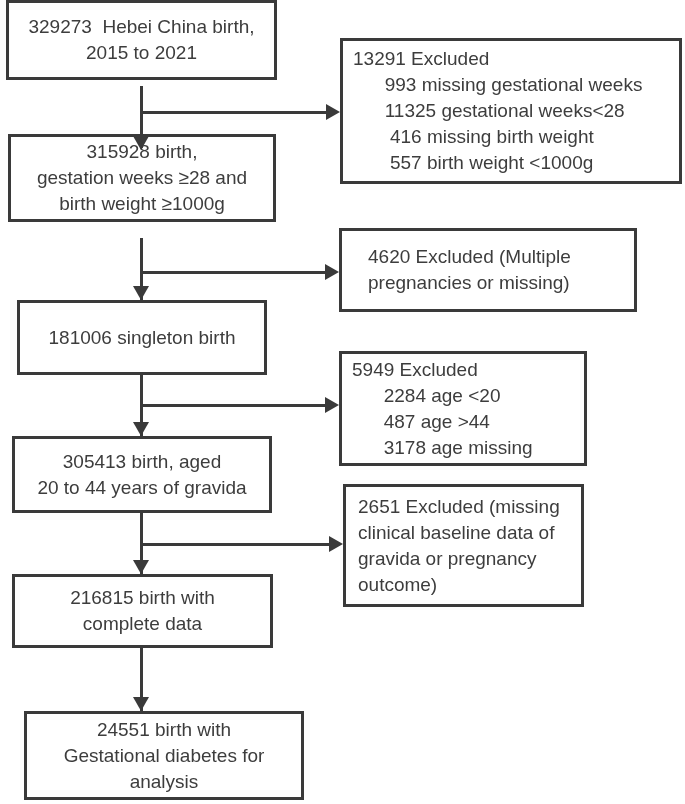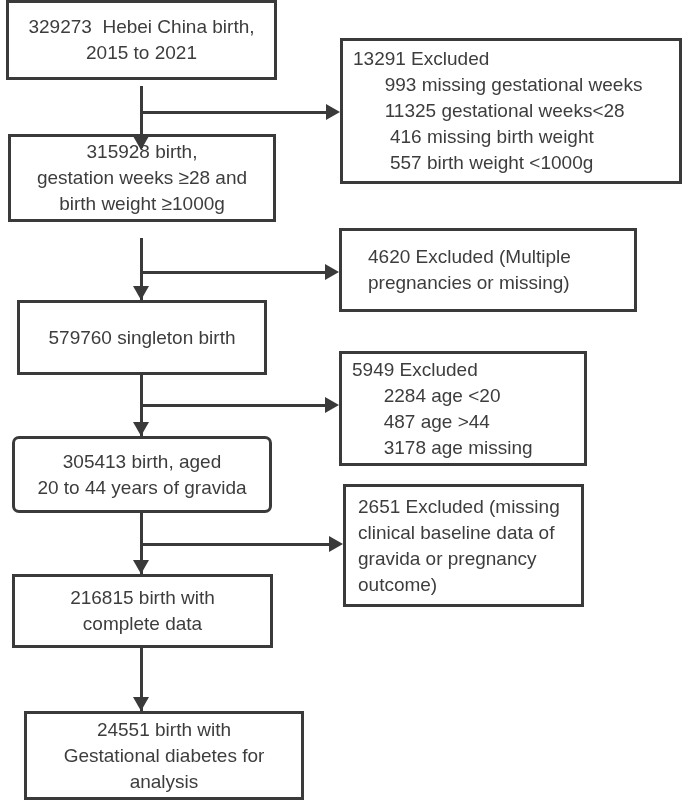--- a/index.html
+++ b/index.html
@@ -52,40 +52,40 @@
     position:absolute;
     width:0;height:0;
     border-top:8px solid transparent;
     border-bottom:8px solid transparent;
     border-left:14px solid #3a3a3a;
   }
   
   #box-total     {left:6;  top:6;   width:271px;height:80px; left:6px;}
   #box-gestation {left:8px;  top:134px; width:268px;height:88px;}
   #box-singleton {left:17px; top:300px; width:250px;height:75px;}
-  #box-age       {left:12px; top:436px; width:260px;height:77px;border-radius:7px;}
+  #box-age       {left:12px; top:436px; width:260px;height:77px;}
   #box-complete  {left:12px; top:574px; width:261px;height:74px;}
   #box-analysis  {left:3px;  top:711px; width:280px;height:89px;margin-left:21px;}
   
   #box-excl-gestation{left:340px; top:38px;  width:342px;height:146px;padding:5px 8px 5px 10px;}
   #box-excl-multiple {left:339px; top:228px; width:298px;height:84px; padding-left:26px;}
   #box-excl-age      {left:339px; top:351px; width:248px;height:115px;padding-left:10px;}
   #box-excl-baseline {left:343px; top:484px; width:241px;height:123px;padding-left:12px;}
 </style>
 </head>
 <body>
 
 <div id="canvas">
 
   <div class="box" id="box-total">329273  Hebei China birth,
 2015 to 2021</div>
   <div class="box" id="box-gestation">315928 birth,
 gestation weeks ≥28 and
 birth weight ≥1000g</div>
-  <div class="box" id="box-singleton">579760 singleton birth</div>
+  <div class="box" id="box-singleton">181006 singleton birth</div>
   <div class="box" id="box-age">305413 birth, aged
 20 to 44 years of gravida</div>
   <div class="box" id="box-complete">216815 birth with
 complete data</div>
   <div class="box" id="box-analysis">24551 birth with
 Gestational diabetes for
 analysis</div>
 
   <div class="box lefttext topalign" id="box-excl-gestation">13291 Excluded
       993 missing gestational weeks

